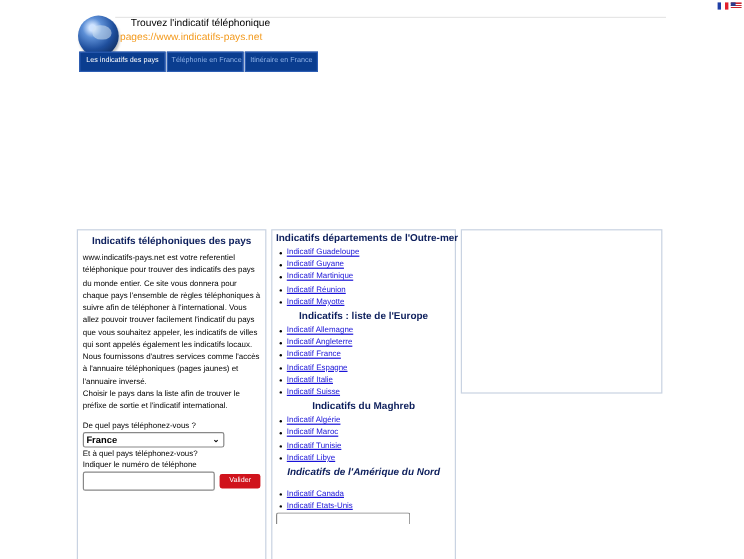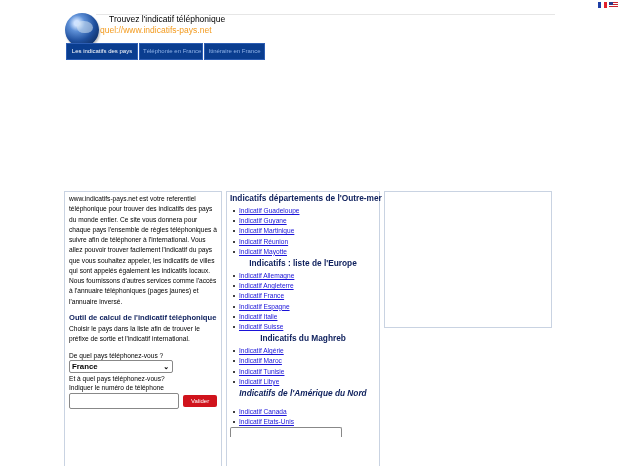--- a/index.html
+++ b/index.html
@@ -32,21 +32,21 @@
   .col-left { left:64px; width:158px; height:290px; padding:2px 4px; }
   .col-mid { left:226px; width:154px; height:290px; padding:1px 3px; }
   .col-right { left:384px; width:168px; height:137px; }
 
   .h-center { font-size:8.3px; font-weight:bold; color:#0d1f5c; text-align:center; margin:0; }
   .col-left .h-center { margin-top:1px; margin-bottom:6px; }
   .para { font-size:6.6px; line-height:10.25px; color:#000; margin:0; }
   .h-left { font-size:7.6px; font-weight:bold; color:#0d1f5c; margin:6px 0 2px 0; }
   .para2 { font-size:6.6px; line-height:10.5px; margin:0; }
   .label { font-size:6.6px; margin:0; line-height:9px; }
-  .sel { display:block; width:104px; height:13px; border:1px solid #888; border-radius:2px; background:#fff; font-size:7.8px; font-weight:bold; line-height:11px; padding:0 2px; box-sizing:border-box; position:relative; margin-bottom:1px; }
+  .sel { display:block; width:118px; height:13px; border:1px solid #888; border-radius:2px; background:#fff; font-size:7.8px; font-weight:bold; line-height:11px; padding:0 2px; box-sizing:border-box; position:relative; margin-bottom:1px; }
   .sel .chev { position:absolute; right:3px; top:0; font-size:7px; font-weight:bold; }
   .phone-row { display:flex; align-items:center; gap:4px; margin-top:1px; }
   .phone-input { width:114px; height:16px; border:1px solid #888; border-radius:2px; box-sizing:border-box; background:#fff; }
   .validate { width:35px; height:12px; background:#d0131c; color:#fff; font-size:6px; border-radius:2px; text-align:center; line-height:12px; }
 
   .col-mid .h-top { font-size:8.3px; font-weight:bold; color:#0d1f5c; margin:0 0 3px 0; white-space:nowrap; }
   ul.links { margin:0; padding:0 0 0 9px; list-style:none; }
   ul.links li { font-size:6.6px; line-height:10.2px; position:relative; padding-left:0; }
   ul.links li::before { content:""; position:absolute; left:-6px; top:4px; width:2px; height:2px; background:#000; border-radius:50%; }
   ul.links a { color:#1a13d8; text-decoration:underline; }
@@ -60,31 +60,31 @@
 
 <div class="flags">
   <span class="flag flag-fr"></span>
   <span class="flag flag-us"></span>
 </div>
 
 <div class="topline"></div>
 
 <div class="logo"></div>
 <div class="site-title">Trouvez l'indicatif téléphonique</div>
-<a class="site-url">quel://www.indicatifs-pays.net</a>
+<a class="site-url">pages://www.indicatifs-pays.net</a>
 
 <nav class="nav">
   <a class="n1 active">Les indicatifs des pays</a>
   <a class="n2">Téléphonie en France</a>
   <a class="n3">Itinéraire en France</a>
 </nav>
 
 <div class="col col-left">
+  <h2 class="h-center">Indicatifs téléphoniques des pays</h2>
   <p class="para">www.indicatifs-pays.net est votre referentiel téléphonique pour trouver des indicatifs des pays du monde entier. Ce site vous donnera pour chaque pays l'ensemble de règles téléphoniques à suivre afin de téléphoner à l'international. Vous allez pouvoir trouver facilement l'indicatif du pays que vous souhaitez appeler, les indicatifs de villes qui sont appelés également les indicatifs locaux. Nous fournissons d'autres services comme l'accès à l'annuaire téléphoniques (pages jaunes) et l'annuaire inversé.</p>
-  <h3 class="h-left">Outil de calcul de l'indicatif téléphonique</h3>
   <p class="para2">Choisir le pays dans la liste afin de trouver le préfixe de sortie et l'indicatif international.</p>
   <div style="height:6px"></div>
   <p class="label">De quel pays téléphonez-vous ?</p>
   <div class="sel">
     <span>France</span>
     <span class="chev">⌄</span>
   </div>
   <p class="label">Et à quel pays téléphonez-vous?</p>
   <p class="label">Indiquer le numéro de téléphone</p>
   <div class="phone-row">

